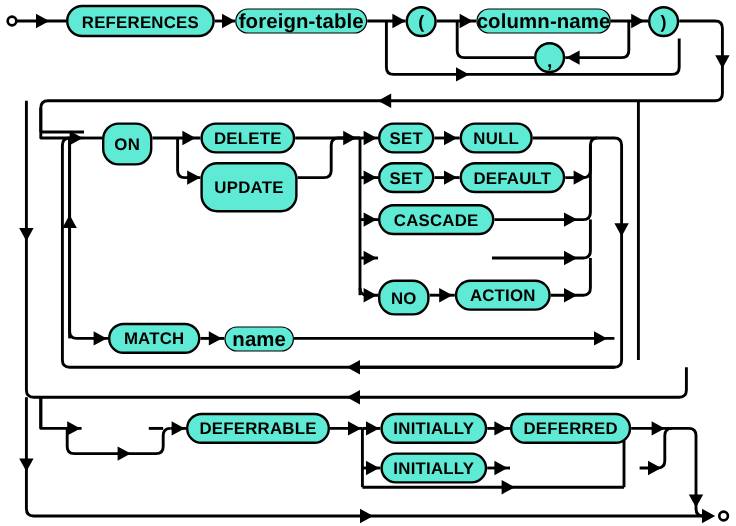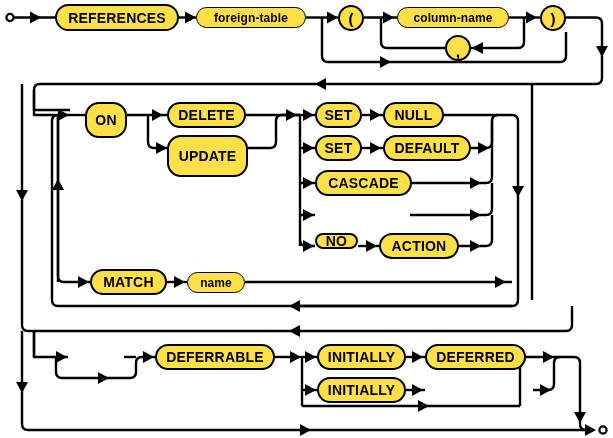--- a/index.html
+++ b/index.html
@@ -30,37 +30,37 @@
   .arrowhead { fill: #000000; stroke: none; }
   .endpoint-ring { fill: none; stroke: #000000; stroke-width: 2.2; }
 
   
   .node {
     position: absolute;
     box-sizing: border-box;
     display: flex;
     align-items: center;
     justify-content: center;
-    background: #fde047;
+    background: #5eead4;
     color: #000000;
     white-space: nowrap;
     z-index: 5;
   }
   .terminal {
     border: 2.6px solid #000000;
     border-radius: 14px;
     font-weight: bold;
     font-size: 14px;
     letter-spacing: 0.2px;
   }
   .nonterminal {
     border: 1.3px solid #000000;
     border-radius: 12px;
     font-weight: bold;
-    font-size: 12px;
+    font-size: 17px;
     letter-spacing: 0.1px;
   }
   .circ {
     border: 2.6px solid #000000;
     border-radius: 50%;
     font-weight: bold;
     font-size: 15px;
   }
   .circ.comma { align-items: flex-start; padding-top: 6px; font-size: 16px; }
 </style>
@@ -224,21 +224,21 @@
   <div class="node circ" style="left:540px; top:5px;   width:26px;  height:26px;">)</div>
 
   <div class="node terminal" style="left:85px;  top:102px; width:42px;  height:36px;">ON</div>
   <div class="node terminal" style="left:167px; top:102px; width:79px;  height:26px;">DELETE</div>
   <div class="node terminal" style="left:167px; top:135px; width:81px;  height:42px;">UPDATE</div>
   <div class="node terminal" style="left:315px; top:102px; width:47px;  height:26px;">SET</div>
   <div class="node terminal" style="left:383px; top:102px; width:61px;  height:26px;">NULL</div>
   <div class="node terminal" style="left:315px; top:135px; width:47px; height:26px;">SET</div>
   <div class="node terminal" style="left:383px; top:135px; width:88px;  height:26px;">DEFAULT</div>
   <div class="node terminal" style="left:315px; top:170px; width:97px;  height:26px;">CASCADE</div>
-  <div class="node terminal" style="left:315px; top:233px; width:43px;  height:16px;">NO</div>
+  <div class="node terminal" style="left:315px; top:233px; width:43px;  height:30px;">NO</div>
   <div class="node terminal" style="left:379px; top:233px; width:80px;  height:26px;">ACTION</div>
   <div class="node terminal" style="left:90px;  top:269px; width:77px;  height:26px;text-align:right;">MATCH</div>
   <div class="node nonterminal" style="left:187px; top:272px; width:58px;  height:21px;">name</div>
 
   <div class="node terminal" style="left:155px; top:344px; width:120px; height:26px;">DEFERRABLE</div>
   <div class="node terminal" style="left:317px; top:344px; width:89px;  height:26px;">INITIALLY</div>
   <div class="node terminal" style="left:425px; top:344px; width:101px; height:26px;">DEFERRED</div>
   <div class="node terminal" style="left:317px; top:377px; width:89px;  height:26px;">INITIALLY</div>
 
 </div>

